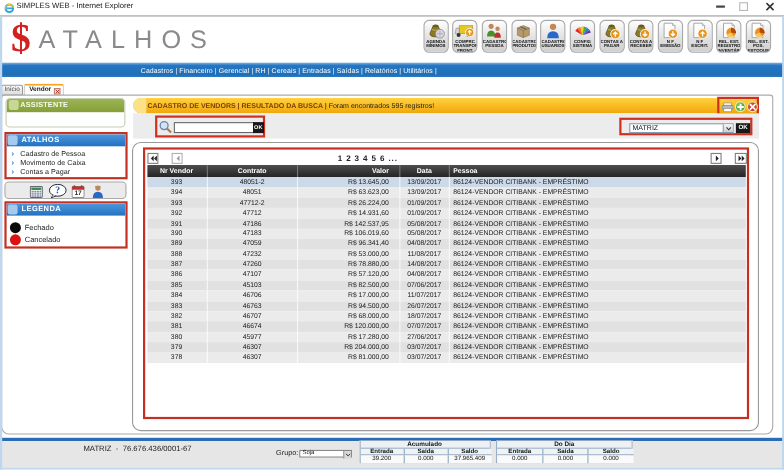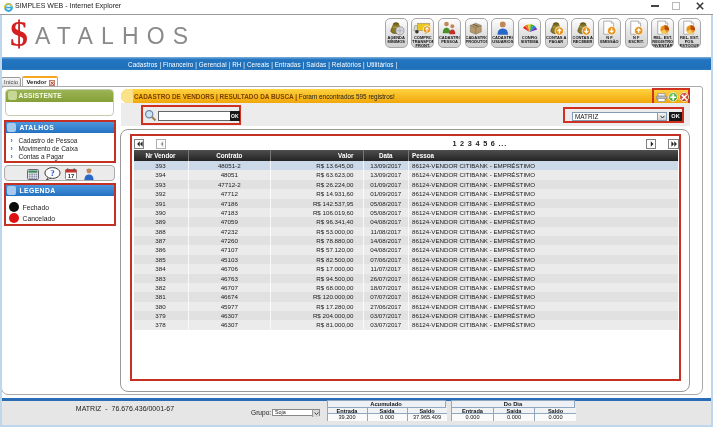--- a/index.html
+++ b/index.html
@@ -257,21 +257,21 @@
 <div class="abs" style="left:645.5px;top:138.5px;width:10.5px;height:10px;border:1px solid #808080;background:#fdfdfd">
     <svg width="9" height="10" viewBox="0 0 9 10" style="position:absolute;left:0.2px;top:-0.5px">
       <path d="M3.8 2.3 L6.4 5 L3.8 7.7 Z" fill="#222"></path>
     </svg>
   </div>
 <div class="abs" style="left:668px;top:138.5px;width:10.5px;height:10px;border:1px solid #808080;background:#fdfdfd">
     <svg width="9" height="10" viewBox="0 0 9 10" style="position:absolute;left:0.2px;top:-0.5px">
       <path d="M2.4 2.3 L5 5 L2.4 7.7 Z M5.3 2.3 L7.9 5 L5.3 7.7 Z" fill="#222"></path>
     </svg>
   </div>
-<div class="abs" style="left:307px;top:139px;width:200px;text-align:right;font-size:7.3px;font-weight:bold;color:#222;letter-spacing:0.8px">1 2 3 4 5 6 ...</div>
+<div class="abs" style="left:307px;top:139px;width:200px;text-align:left;font-size:7.3px;font-weight:bold;color:#222;letter-spacing:0.8px">1 2 3 4 5 6 ...</div>
 <div class="abs" style="left:133.5px;top:149.5px;width:544px;height:11.5px;background:linear-gradient(180deg,#4e4e4e,#242424)">
 <div class="abs" style="left:0px;top:0;width:54px;height:11.5px;color:#fff;font-size:6.3px;font-weight:bold;line-height:11.5px;text-align:center">Nr Vendor</div>
 <div class="abs" style="left:54px;top:0;width:82.5px;height:11.5px;border-left:1px solid #777;color:#fff;font-size:6.3px;font-weight:bold;line-height:11.5px;text-align:center">Contrato</div>
 <div class="abs" style="left:136.5px;top:0;width:92.5px;height:11.5px;border-left:1px solid #777;color:#fff;font-size:6.3px;font-weight:bold;line-height:11.5px;text-align:right;padding-right:9px">Valor</div>
 <div class="abs" style="left:229.0px;top:0;width:45.5px;height:11.5px;border-left:1px solid #777;color:#fff;font-size:6.3px;font-weight:bold;line-height:11.5px;text-align:center">Data</div>
 <div class="abs" style="left:274.5px;top:0;width:269.5px;height:11.5px;border-left:1px solid #777;color:#fff;font-size:6.3px;font-weight:bold;line-height:11.5px;text-align:left;padding-left:3px">Pessoa</div>
 </div>
 <div class="abs" style="left:133.5px;top:161.00px;width:544px;height:9.38px;background:#CBD9E8">
 <div class="abs" style="left:0px;top:0;width:54px;height:9.38px;color:#1a1a1a;font-size:6.2px;line-height:9.38px;text-align:center">393</div>
 <div class="abs" style="left:54px;top:0;width:82.5px;height:9.38px;border-left:1px solid rgba(255,255,255,0.75);color:#1a1a1a;font-size:6.2px;line-height:9.38px;text-align:center">48051-2</div>

